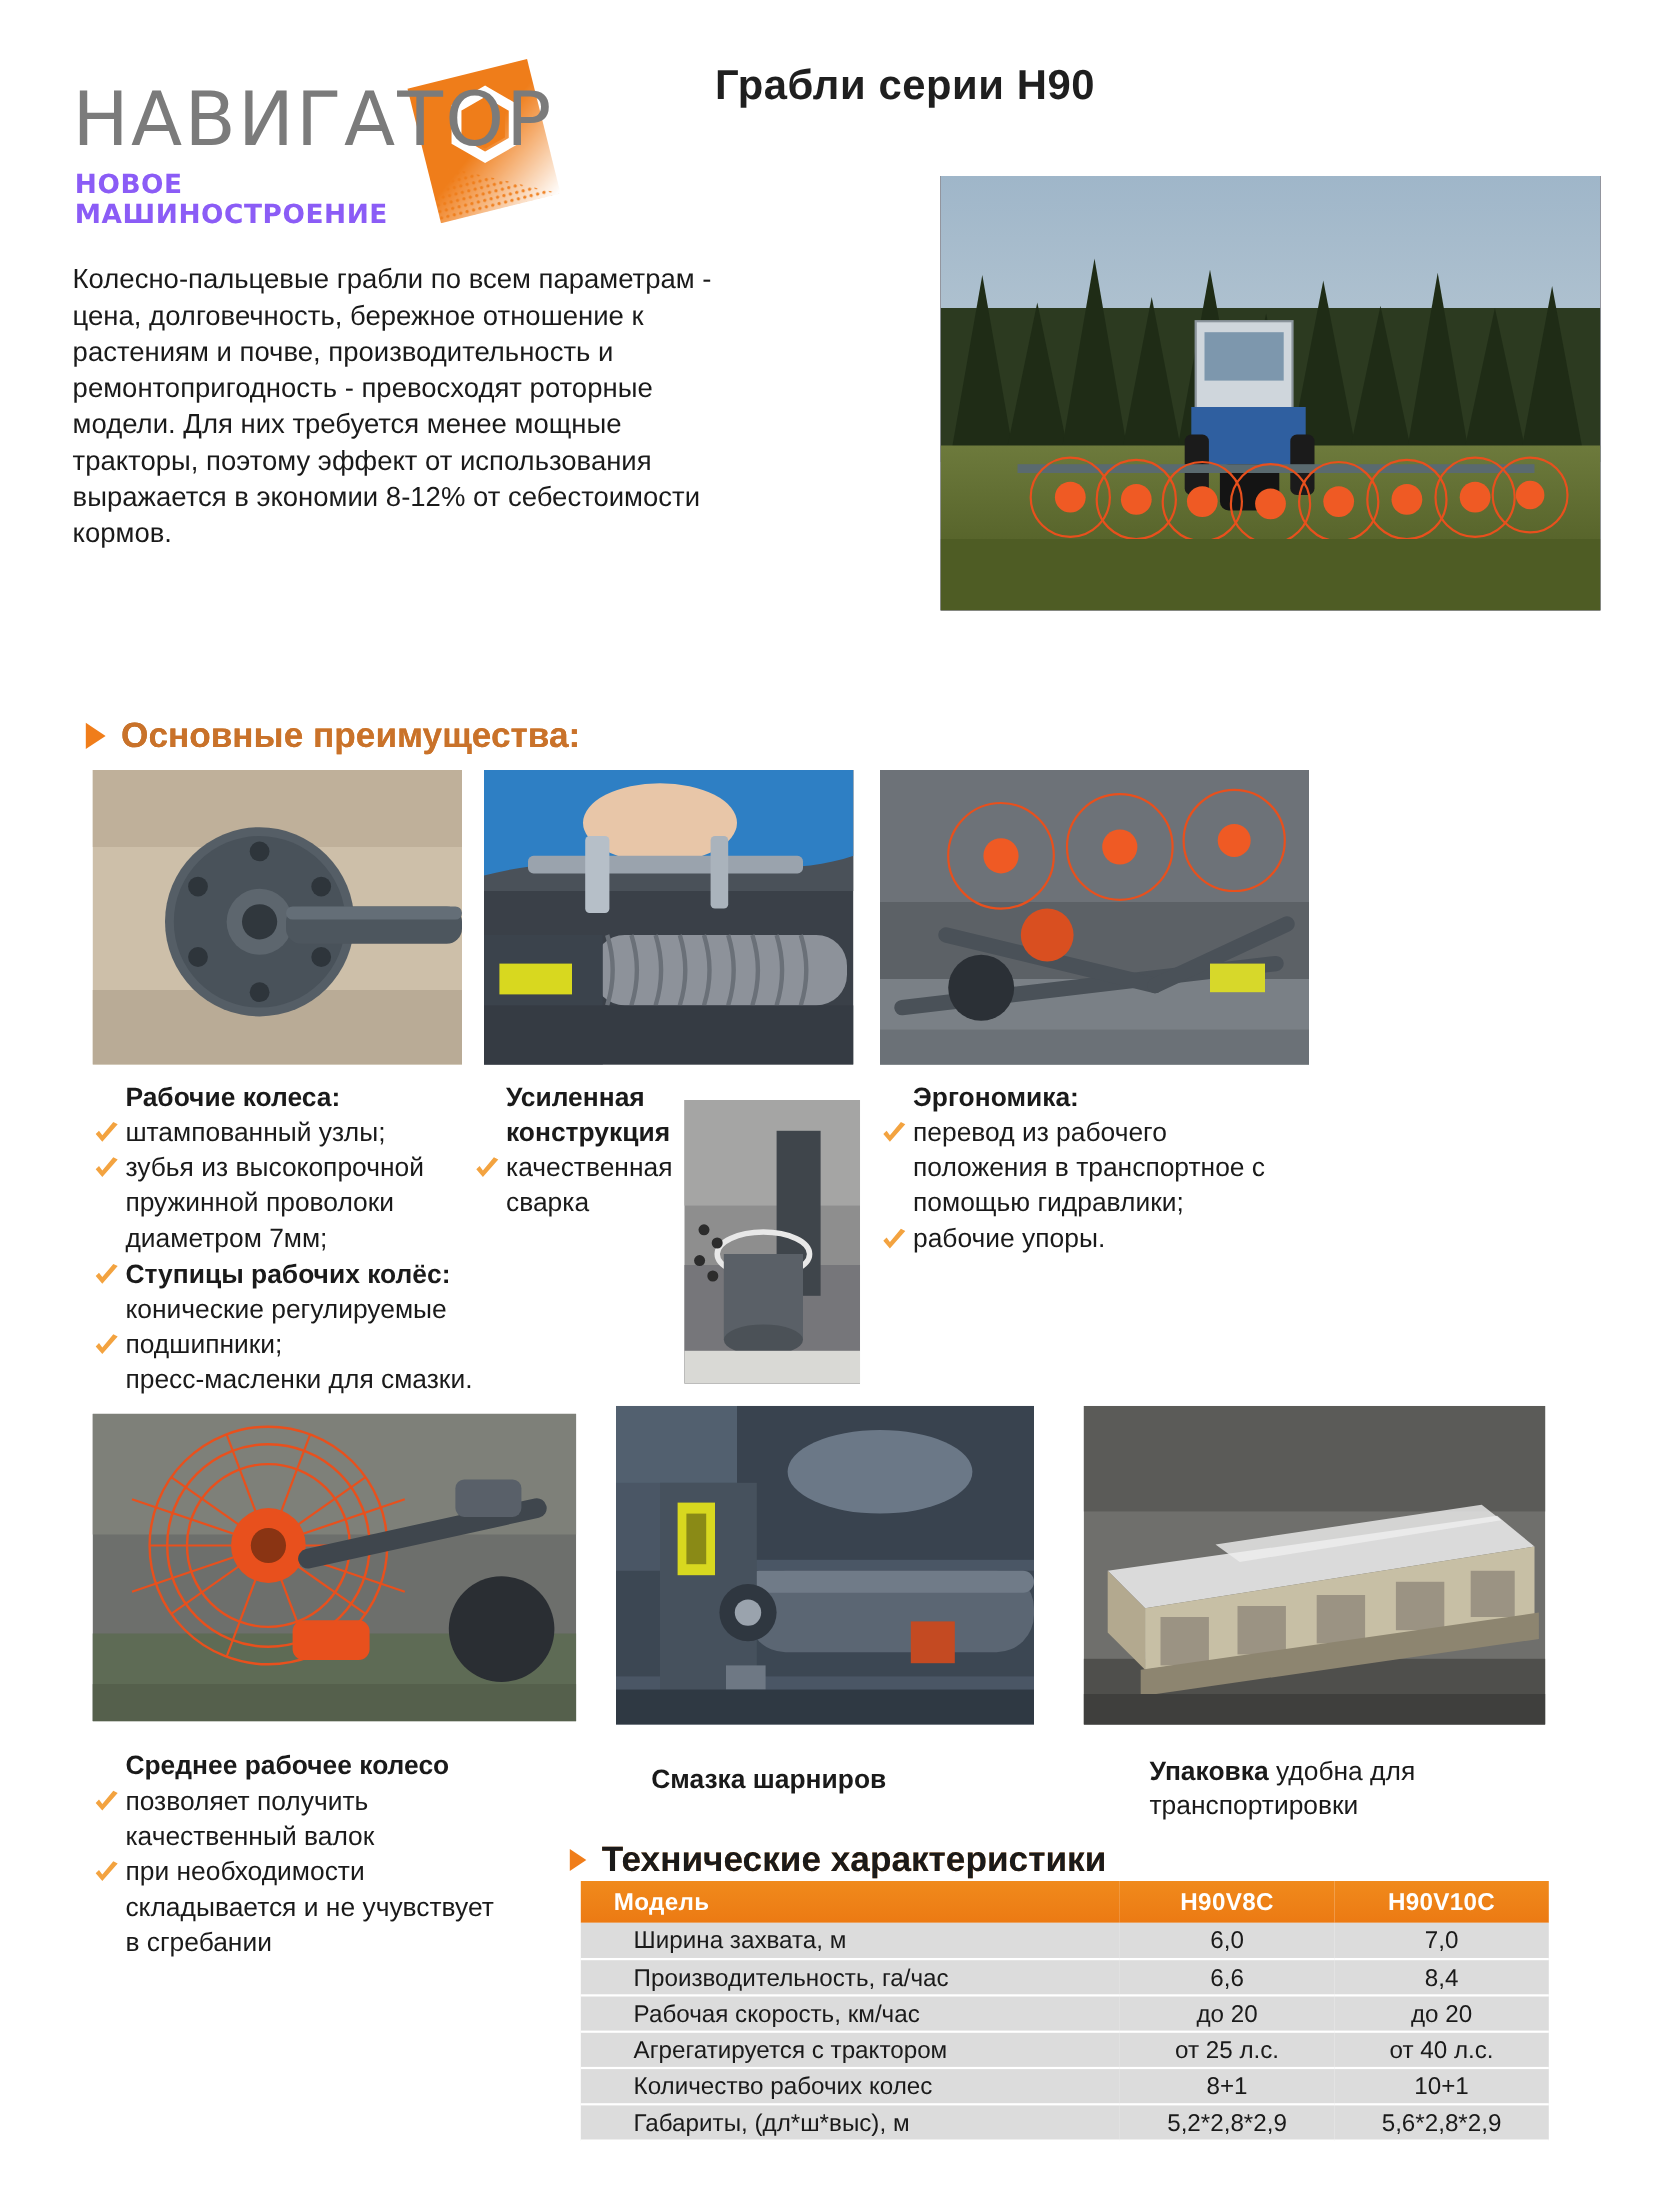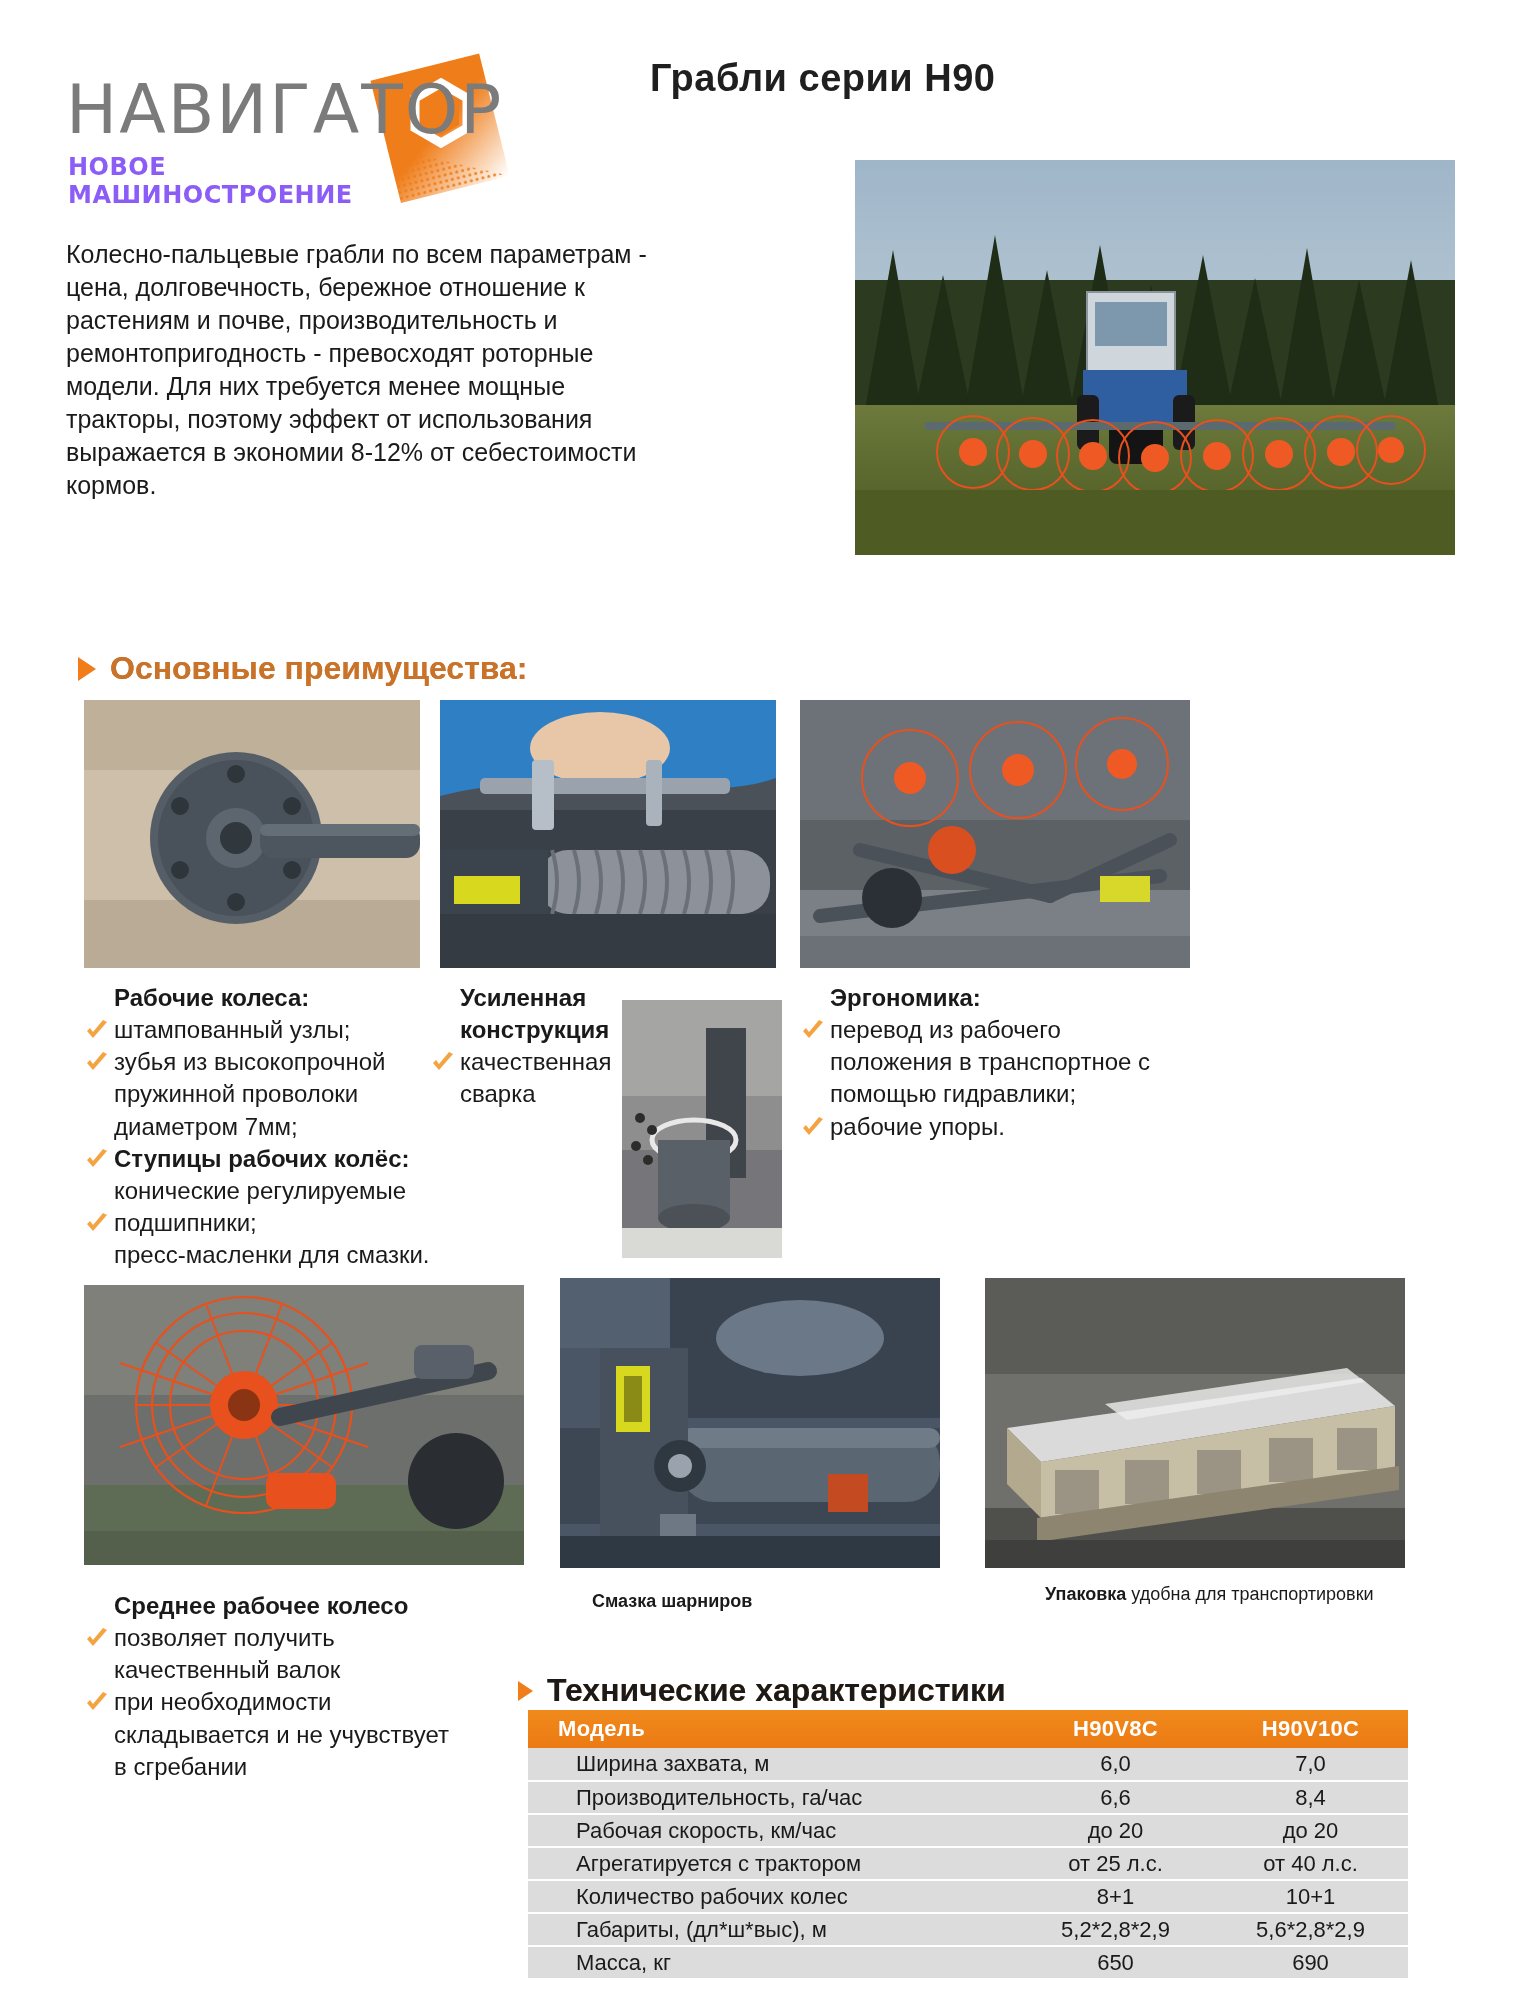--- a/index.html
+++ b/index.html
@@ -124,21 +124,21 @@
     width: 26px; height: 26px;
     margin-right: 4px;
     margin-top: 4px;
     position: relative;
   }
   .cl-check svg { display: block; }
   .cl-indent { padding-left: 30px; }
   .cl-text { flex: 1; }
 
   
-  .caption { position: absolute; font-size: 18px; line-height: 1.3; }
+  .caption { position: absolute; font-size: 24px; line-height: 1.3; margin-top: 12px; }
   .caption b { font-weight: bold; }
 
   
   .spec-table {
     position: absolute;
     left: 528px; top: 1710px;
     width: 880px;
     border-collapse: collapse;
     font-size: 22px;
   }
@@ -598,19 +598,14 @@
     <tr>
       <td class="label">Количество рабочих колес</td>
       <td class="val">8+1</td>
       <td class="val">10+1</td>
     </tr>
     <tr>
       <td class="label">Габариты, (дл*ш*выс), м</td>
       <td class="val">5,2*2,8*2,9</td>
       <td class="val">5,6*2,8*2,9</td>
     </tr>
-    <tr>
-      <td class="label">Масса, кг</td>
-      <td class="val">650</td>
-      <td class="val">690</td>
-    </tr>
   </tbody>
 </table>
 
 </body></html>

